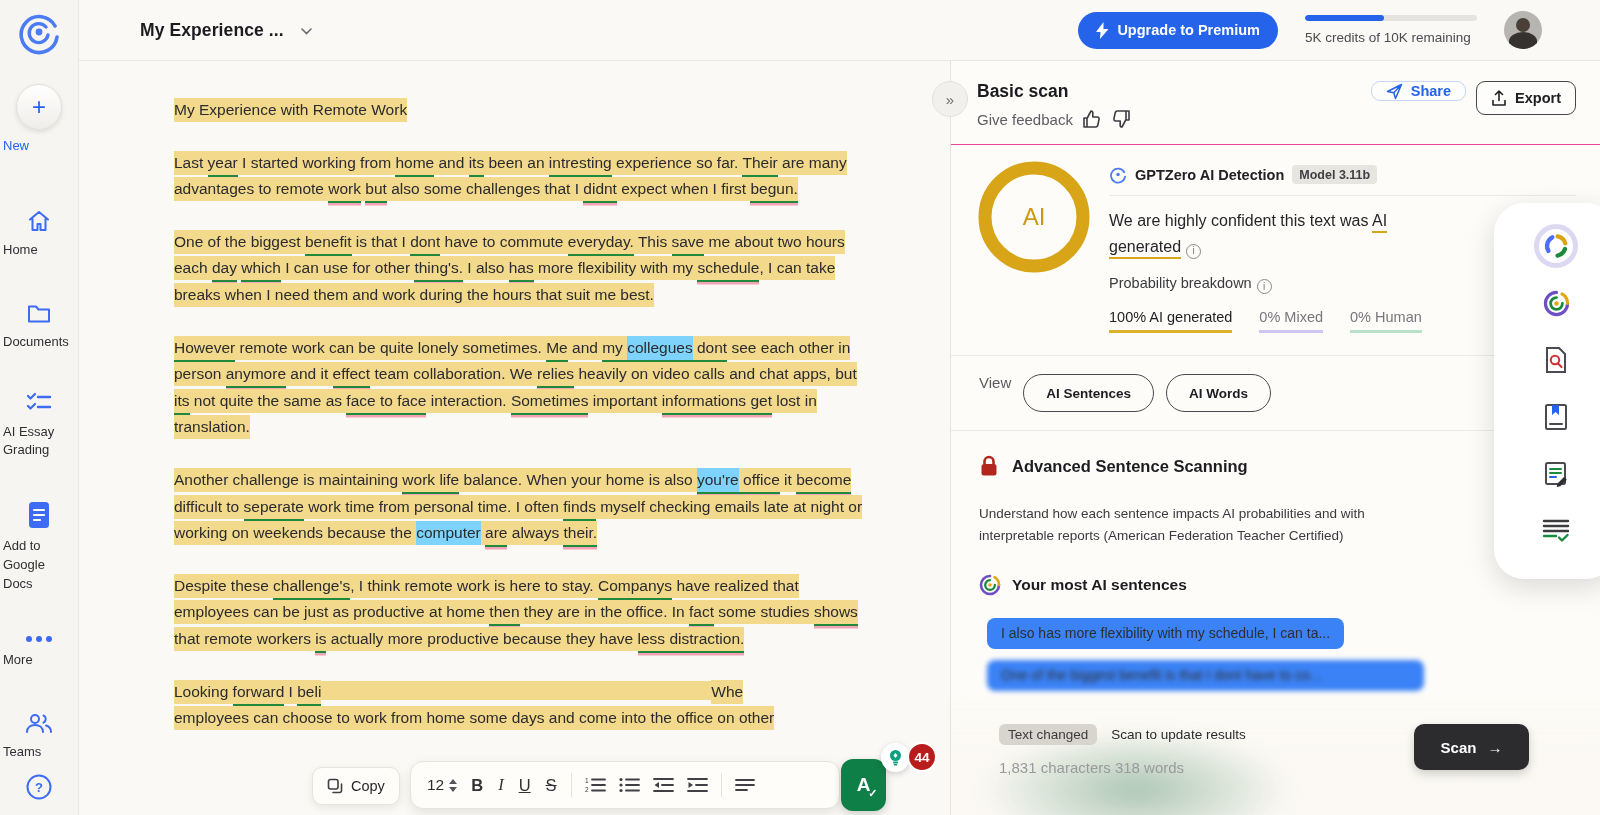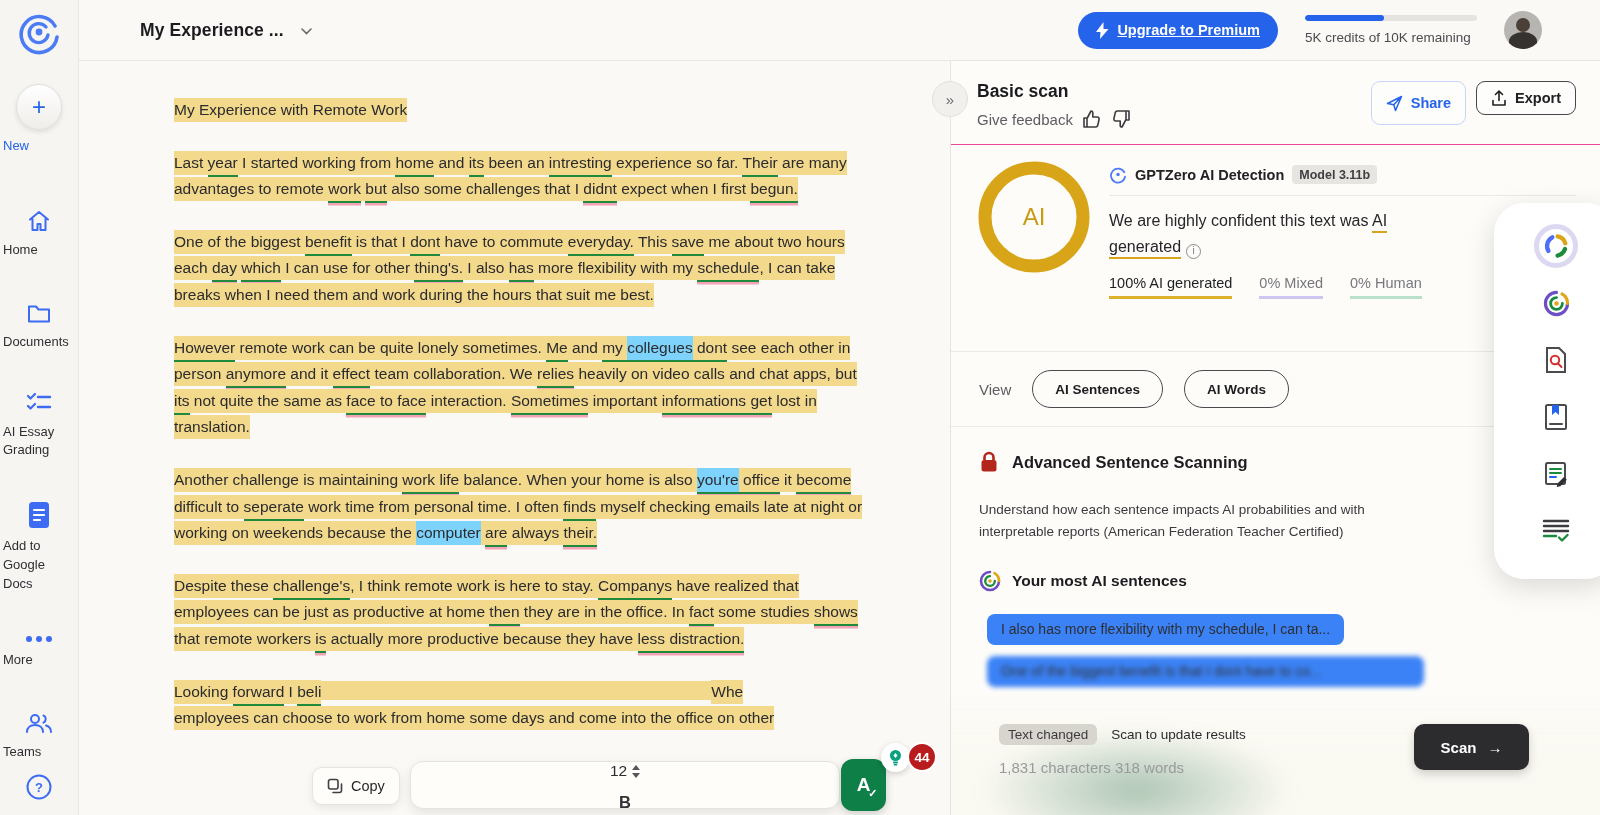--- a/index.html
+++ b/index.html
@@ -21,41 +21,41 @@
   .it-gdocs{margin-top:40px;}
   .it-more{margin-top:40px;}
   .it-teams{margin-top:40px;}
   .help{margin-top:auto;margin-bottom:14px;}
 
   
   .topbar{position:absolute;left:79px;top:0;width:1521px;height:61px;background:#fbf9f5;border-bottom:1px solid #eae7e2;display:flex;align-items:center;}
   .doc-title{margin-left:61px;font-size:17.5px;font-weight:700;color:#1c1c20;letter-spacing:.1px;}
   .title-chev{margin-left:17px;margin-top:3px;}
   .top-right{margin-left:auto;display:flex;align-items:center;gap:27px;padding-right:58px;}
-  .upgrade-btn{height:37px;border-radius:19px;background:#2563eb;color:#fff;font-size:14.5px;font-weight:700;display:flex;align-items:center;gap:8px;padding:0 18px;border:none;cursor:pointer;text-decoration:underline;}
+  .upgrade-btn{height:37px;border-radius:19px;background:#2563eb;color:#fff;font-size:14.5px;font-weight:700;display:flex;align-items:center;gap:8px;padding:0 18px;border:none;cursor:pointer;}
   .credits{width:172px;}
   .credit-bar{height:6px;border-radius:3px;background:#e6e4e1;overflow:hidden;}
   .credit-fill{height:6px;border-radius:3px;background:#2563eb;width:46%;}
   .credit-text{margin-top:9px;font-size:13.5px;color:#4b4b50;white-space:nowrap;}
   .avatar{width:38px;height:38px;border-radius:50%;background:#b7b5b2;overflow:hidden;position:relative;}
   .avatar .head{position:absolute;left:12px;top:7px;width:14px;height:14px;border-radius:50%;background:#4a4038;}
   .avatar .bod{position:absolute;left:5px;top:21px;width:28px;height:18px;border-radius:50% 50% 0 0;background:#35322f;}
 
   
   .doc-area{position:absolute;left:79px;top:61px;width:871px;height:754px;background:#fbf9f5;overflow:hidden;}
   .doc-body{position:absolute;left:95px;top:36px;width:694px;font-size:15.5px;line-height:26.6px;color:#2b2b2e;}
   .para{margin-bottom:26px;}
   .hl{background:#f3d98c;padding:3px 0 4px;box-decoration-break:clone;-webkit-box-decoration-break:clone;}
   .mis{border-bottom:2.5px solid #1f8a3b;box-shadow:0 2.5px 0 #f4a3b6;}
   .dk{background:#7dd3fc;}
   .gapfill{display:inline-block;background:#f3d98c;height:19px;vertical-align:text-bottom;}
 
   
   .copy-btn{position:absolute;left:233px;top:706px;height:38px;border-radius:10px;background:#fffdf9;border:1px solid #e7e4de;box-shadow:0 3px 9px rgba(0,0,0,.08);display:flex;align-items:center;gap:8px;padding:0 14px;font-size:14.5px;color:#27272a;cursor:pointer;}
-  .fmt-bar{position:absolute;left:331px;top:700px;width:430px;height:48px;border-radius:13px;background:#fffdf9;border:1px solid #e7e4de;box-shadow:0 4px 12px rgba(0,0,0,.09);display:flex;align-items:center;padding:0 16px;gap:13px;color:#3f3f44;flex-direction:column;}
+  .fmt-bar{position:absolute;left:331px;top:700px;width:430px;height:48px;border-radius:13px;background:#fffdf9;border:1px solid #e7e4de;box-shadow:0 4px 12px rgba(0,0,0,.09);display:flex;align-items:center;padding:0 16px;gap:13px;color:#3f3f44;}
   .fs-ctl{display:flex;align-items:center;gap:5px;font-size:15.5px;color:#2e2e32;}
   .steppers{display:flex;flex-direction:column;gap:3px;}
   .tri-up{width:0;height:0;border-left:4px solid transparent;border-right:4px solid transparent;border-bottom:5px solid #55555a;}
   .tri-dn{width:0;height:0;border-left:4px solid transparent;border-right:4px solid transparent;border-top:5px solid #55555a;}
   .fmt-b{background:none;border:none;font-size:16.5px;color:#323236;cursor:pointer;font-family:"Liberation Sans",sans-serif;padding:0 1px;}
   .fb-bold{font-weight:800;}
   .fb-italic{font-style:italic;font-family:"Liberation Serif",serif;}
   .fb-under{text-decoration:underline;}
   .fb-strike{text-decoration:line-through;}
   .fmt-sep{width:1px;height:24px;background:#e5e2dc;}
@@ -69,39 +69,39 @@
   .collapse-btn{position:absolute;left:932px;top:81px;width:36px;height:36px;border-radius:50%;background:#f2f0ed;border:1px solid #e3e1dd;color:#6b6b70;font-size:15px;display:flex;align-items:center;justify-content:center;z-index:6;cursor:pointer;}
 
   
   .panel{position:absolute;left:950px;top:61px;width:650px;height:754px;background:#fdfcf9;border-left:1px solid #e6e4e0;}
   .p-header{display:flex;align-items:flex-start;padding:20px 24px 15px 26px;border-bottom:1px solid #ec4899;}
   .p-title{font-size:17.5px;font-weight:700;color:#1b1b1f;}
   .feedback-row{display:flex;align-items:center;gap:9px;margin-top:7px;}
   .feedback-label{font-size:15px;color:#5c5c61;}
   .thumb{cursor:pointer;}
   .hdr-actions{margin-left:auto;display:flex;gap:10px;}
-  .share-btn{height:44px;border-radius:9px;border:1px solid #c6d6f8;background:#fdfdfb;color:#2563eb;font-size:14.5px;font-weight:700;display:flex;align-items:center;gap:8px;padding:0 14px;cursor:pointer;}
+  .share-btn{height:20px;border-radius:9px;border:1px solid #c6d6f8;background:#fdfdfb;color:#2563eb;font-size:14.5px;font-weight:700;display:flex;align-items:center;gap:8px;padding:0 14px;cursor:pointer;}
   .export-btn{height:34px;border-radius:9px;border:1.3px solid #47474c;background:#fdfdfb;color:#202024;font-size:14.5px;font-weight:700;display:flex;align-items:center;gap:8px;padding:0 14px;cursor:pointer;}
 
   .det-block{position:relative;padding:20px 24px 22px 158px;border-bottom:1px solid #eceae6;min-height:207px;}
   .ai-ring-wrap{position:absolute;left:27px;top:16px;}
   .det-src-row{display:flex;align-items:center;gap:8px;}
   .det-src{font-size:14.5px;font-weight:700;color:#222226;}
   .model-badge{background:#e7e5e0;border-radius:4px;padding:2.5px 7px;font-size:12.5px;font-weight:700;color:#3f3f44;}
   .det-hr{height:1px;background:#eceae6;margin:11px 0 12px;}
   .det-headline{font-size:16px;line-height:26px;color:#26262a;font-weight:500;max-width:350px;}
   .goldu{border-bottom:2px solid #d7a51c;padding-bottom:2px;}
   .info-i{display:inline-flex;width:15px;height:15px;border:1.3px solid #8a8a8f;border-radius:50%;color:#77777c;font-size:10px;align-items:center;justify-content:center;vertical-align:-2px;margin-left:5px;font-style:normal;cursor:pointer;}
   .prob-label{margin-top:15px;font-size:14.5px;color:#3a3a3f;}
   .pct-row{margin-top:15px;display:flex;gap:27px;font-size:14.5px;white-space:nowrap;}
   .pct-ai{color:#1f1f23;font-weight:500;border-bottom:3px solid #ddb12c;padding-bottom:5px;}
   .pct-mixed{color:#77777d;border-bottom:3px solid #cfc6f2;padding-bottom:5px;}
   .pct-human{color:#77777d;border-bottom:3px solid #b9e0c9;padding-bottom:5px;}
 
-  .view-row{display:flex;align-items:center;gap:21px;padding:18px 16px 18px 28px;border-bottom:1px solid #eceae6;}
+  .view-row{display:flex;gap:12px;padding:18px 16px 18px 28px;border-bottom:1px solid #eceae6;}
   .view-label{font-size:15px;color:#5c5c61;}
   .view-pill{height:38px;border-radius:19px;border:1.3px solid #4a4a4f;background:transparent;font-size:13.5px;font-weight:700;color:#1d1d21;padding:0 22px;cursor:pointer;font-family:"Liberation Sans",sans-serif;}
 
   .adv-block{padding:24px 24px 0 28px;}
   .adv-title-row{display:flex;align-items:center;gap:13px;}
   .adv-title{font-size:16.5px;font-weight:700;color:#1d1d21;}
   .adv-desc{margin-top:26px;font-size:13.5px;line-height:22px;color:#3a3a3f;max-width:445px;}
   .most-row{display:flex;align-items:center;gap:11px;margin-top:27px;}
   .most-title{font-size:15.5px;font-weight:700;color:#1d1d21;}
   .sent-pill{display:inline-block;margin:22px 0 0 8px;background:#3b82f6;border-radius:8px;padding:7px 14px 8px;font-size:14px;color:#2e2e31;cursor:pointer;}
@@ -374,20 +374,21 @@
         <svg width="18" height="18" viewBox="0 0 46 46">
             <path d="M39 16 A18 18 0 1 0 41 27" fill="none" stroke="#4b7bf5" stroke-width="4.5" stroke-linecap="round"></path>
             <circle cx="23" cy="22" r="4.5" fill="#4b7bf5"></circle>
           </svg>
       </span>
       <span class="det-src">GPTZero AI Detection</span>
       <span class="model-badge">Model 3.11b</span>
     </div>
     <div class="det-hr"></div>
     <div class="det-headline"><span>We are highly confident this text was </span><span class="goldu">AI generated</span><span class="info-i">i</span></div>
+    <div class="prob-label"><span>Probability breakdown</span><span class="info-i">i</span></div>
     <div class="pct-row">
       <span class="pct-ai">100% AI generated</span>
       <span class="pct-mixed">0% Mixed</span>
       <span class="pct-human">0% Human</span>
     </div>
   </div>
 
   <div class="view-row">
     <span class="view-label">View</span>
     <button class="view-pill">AI Sentences</button>

